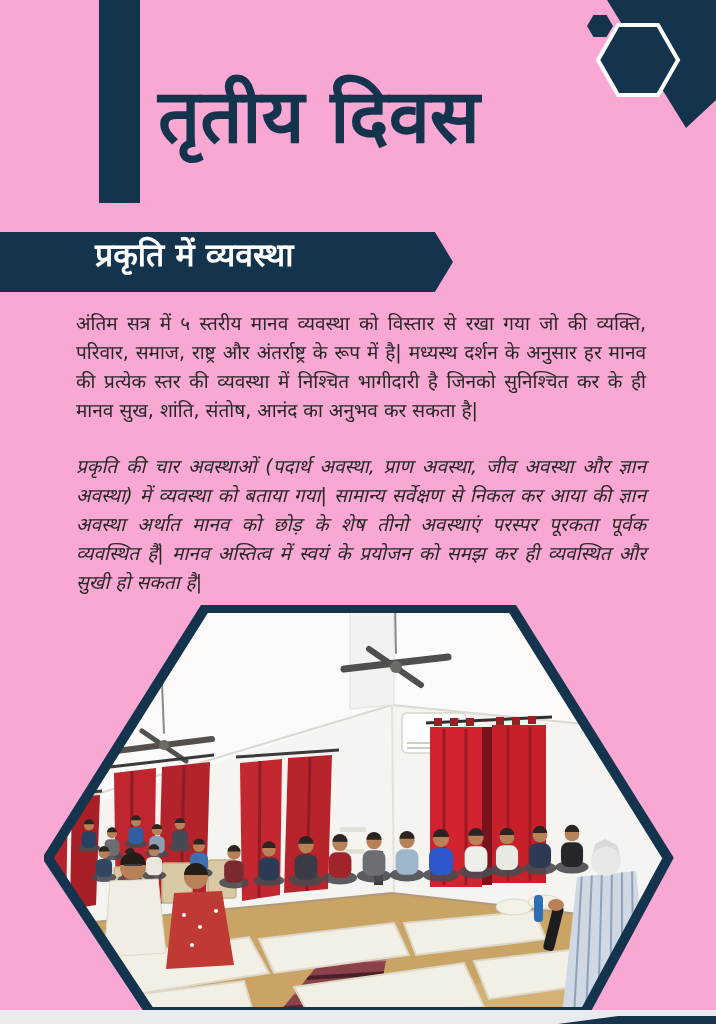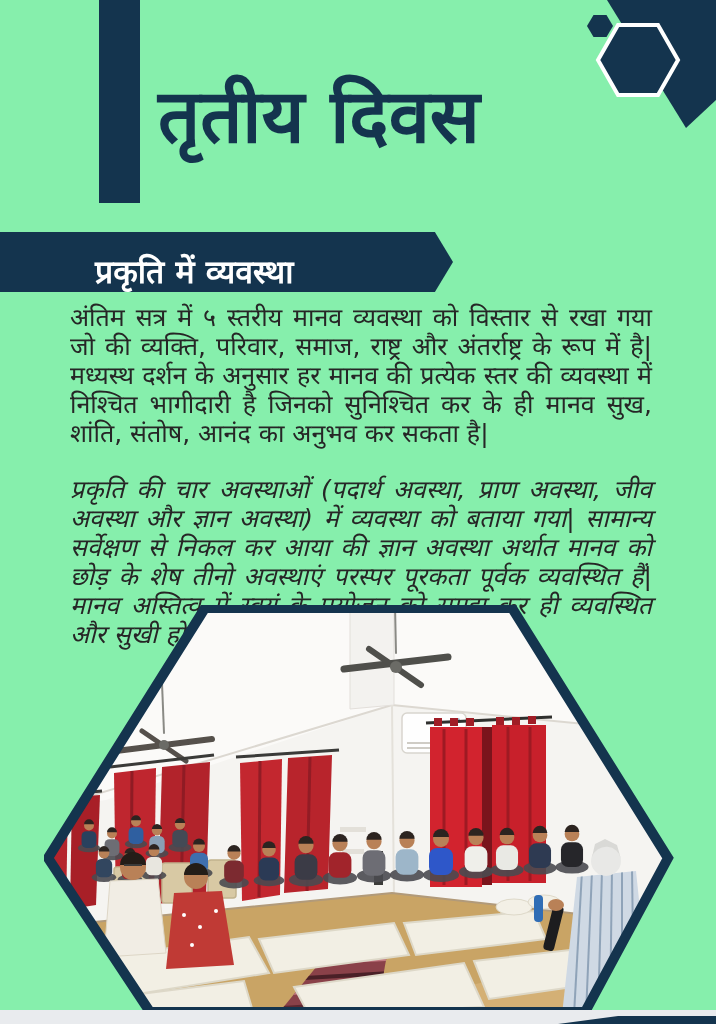--- a/index.html
+++ b/index.html
@@ -1,41 +1,41 @@
 <!DOCTYPE html>
 <html><head>
 <meta charset="utf-8">
 <style>
   html,body{margin:0;padding:0;background:#ffffff;}
   .page{
-    position:relative;width:716px;height:1024px;overflow:hidden;background:#86efac;
+    position:relative;width:716px;height:1024px;overflow:hidden;background:#f9a8d4;
     font-family:"DejaVu Sans", sans-serif;
   }
   
   .accent-bar{position:absolute;left:99px;top:0;width:41px;height:203px;background:#14344e;}
   
   .page-title{
     position:absolute;left:158px;top:72px;margin:0;width:540px;
     font-size:74px;line-height:1.2;font-weight:700;color:#14344e;white-space:nowrap;
   }
   
   .hex-top-right{position:absolute;top:0;right:0;width:156px;height:160px;}
   
   .section-banner{
     position:absolute;left:0;top:232px;width:453px;height:60px;background:#14344e;
     clip-path:polygon(0 0,96% 0,100% 50%,96% 100%,0 100%);
-    display:flex;align-items:flex-end;
+    display:flex;align-items:flex-start;
   }
   .section-banner span{
     color:#ffffff;font-size:32px;font-weight:700;padding-left:95px;white-space:nowrap;
   }
   
   .body-copy{position:absolute;left:66px;top:299px;width:590px;color:#262626;}
   .body-copy p{
-    margin:4px;font-size:25px;line-height:29px;text-align:justify;
+    margin:10px;font-size:19px;line-height:29px;text-align:justify;
   }
   .body-copy p + p{margin-top:27px;font-style:italic;}
   
   .photo-hex{position:absolute;left:44px;top:605px;width:632px;height:410px;}
   
   .footer-stripe{position:absolute;left:0;top:1010px;width:716px;height:14px;background:#e9ebee;}
   .footer-wedge{
     position:absolute;left:558px;top:1016px;width:158px;height:8px;background:#14344e;
     clip-path:polygon(38% 0,100% 0,100% 100%,0 100%);
   }

